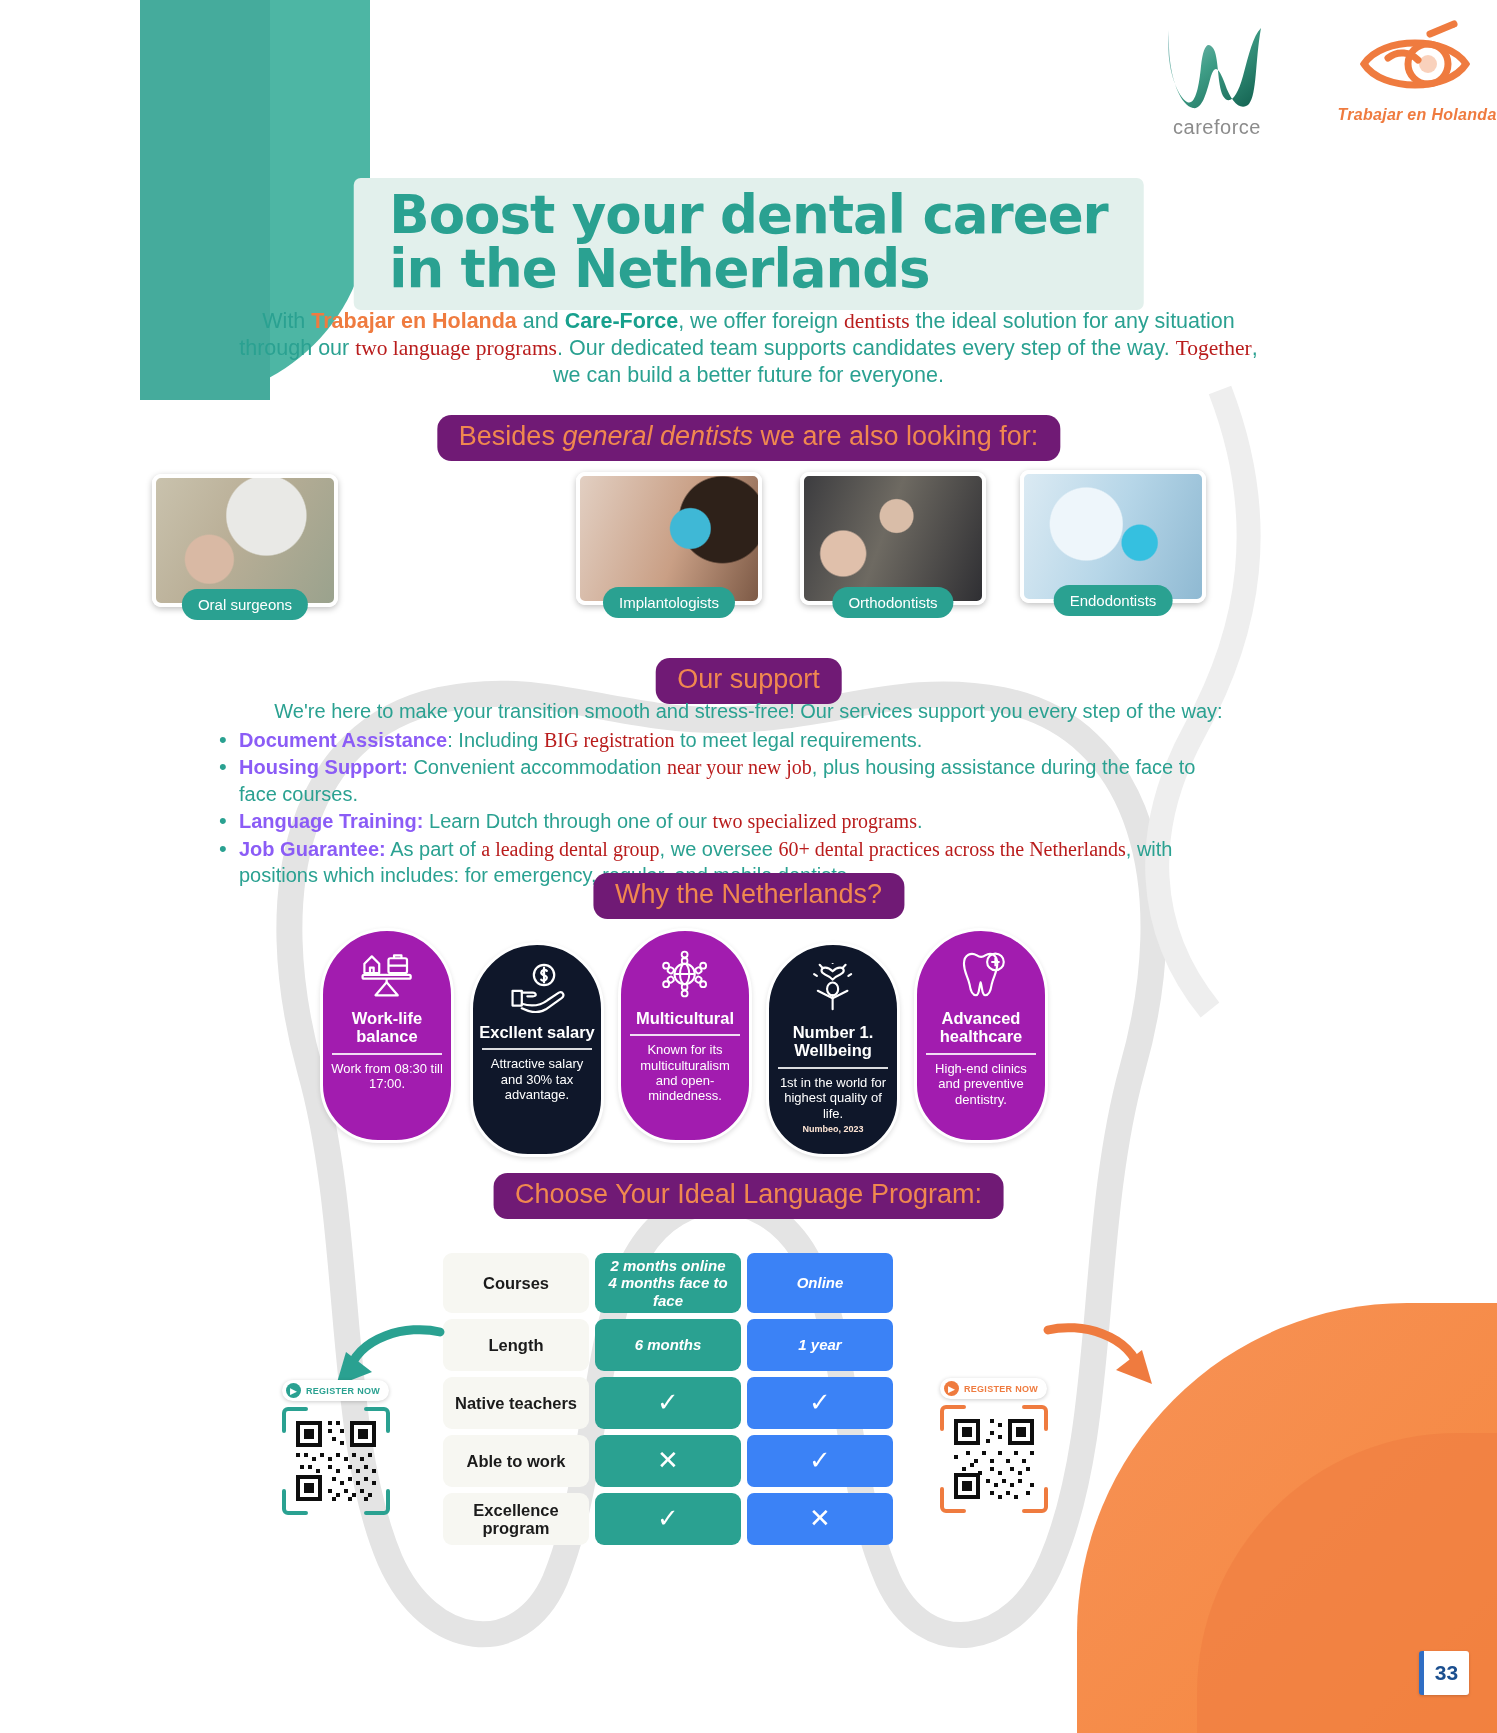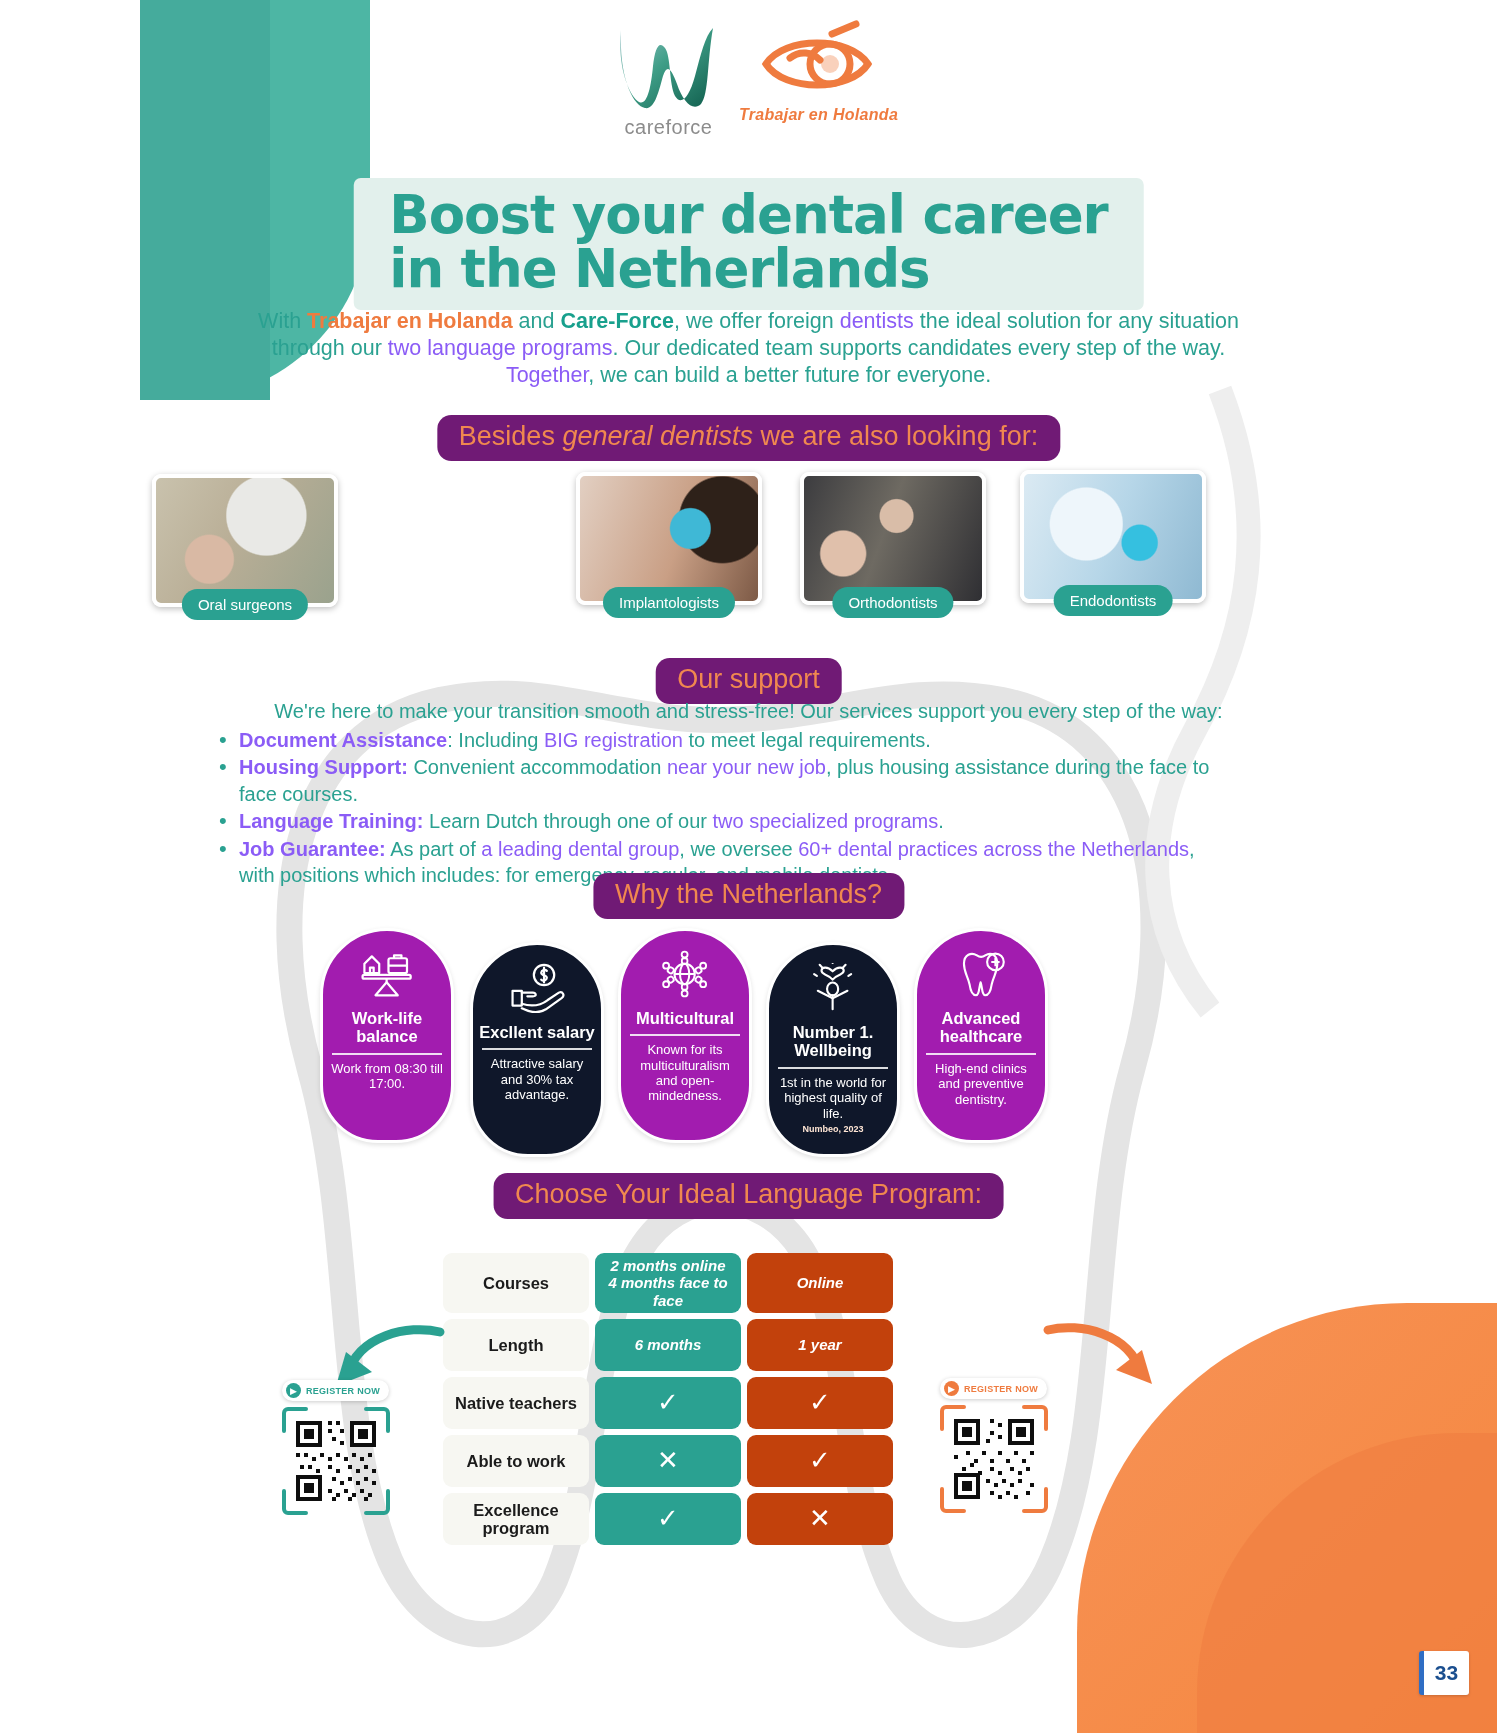--- a/index.html
+++ b/index.html
@@ -30,21 +30,21 @@
     background:linear-gradient(135deg,#f79256 0%, #f5873f 100%);
     border-radius:330px 0 0 0;
   }
   .bg-orange-corner2{
     position:absolute; right:0px; bottom:0px; width:300px; height:300px;
     background:#ef7b3f; border-radius:260px 0 0 0; opacity:.55;
   }
 
   
   .logos{ position:absolute; top:18px; left:0; width:100%; display:flex;
-          justify-content:center; align-items:flex-start; z-index:5;}
+          justify-content:flex-end; align-items:flex-start; gap:50px; z-index:5;}
   .logo-careforce{ width:140px; text-align:center; }
   .logo-careforce .mark{ height:92px; }
   .logo-careforce .word{ font-size:20px; color:#8c8c8c; letter-spacing:.5px; margin-top:2px;}
   .logo-teh{ width:160px; text-align:center; }
   .logo-teh .mark{ height:88px; }
   .logo-teh .word{ font-size:16px; color:#ef7b3f; font-weight:bold; font-style:italic;
                    letter-spacing:.3px; margin-top:-4px; }
 
   
   .headline{
@@ -58,21 +58,21 @@
     letter-spacing:-1px; white-space:nowrap;
   }
   .headline h1 .l2{ display:block; }
 
   
   .intro{
     position:absolute; top:308px; left:50%; transform:translateX(-50%);
     width:1020px; text-align:center; color:#2aa191;
     font-size:21.5px; line-height:1.25; z-index:6;
   }
-  .o{ color:#8b5cf6; }
+  .o{ color:#b91c1c;font-family:Liberation Serif, serif; }
   .ob{ color:#ef7b3f; font-weight:bold; }
   .tb{ color:#18a08d; font-weight:bold; }
 
   
   .sect-pill{
     position:absolute; left:50%; transform:translateX(-50%);
     background:#701a75; color:#f0884f; border-radius:14px;
     padding:6px 22px 9px 22px; font-size:27px; white-space:nowrap; z-index:6;
   }
   .sect-pill.it em{ font-style:italic; }
@@ -164,21 +164,21 @@
     display:flex; align-items:center; justify-content:center;
     font-weight:bold; font-size:16.5px; color:#1b1b1b; text-align:center;
     line-height:1.1; min-height:52px; padding:4px;
   }
   .tcell{
     width:148px; border-radius:9px; display:flex; align-items:center;
     justify-content:center; color:#fff; font-size:15px; font-weight:bold;
     font-style:italic; text-align:center; line-height:1.15; min-height:52px; padding:4px;
   }
   .tcell.teal{ background:#2aa191; }
-  .tcell.orange{ background:#c2410c; }
+  .tcell.orange{ background:#3b82f6;border-radius:7px; }
   .mark-ok{ font-size:26px; font-style:normal; font-weight:normal;}
   .mark-no{ font-size:26px; font-style:normal; font-weight:normal;}
 
   
   .qr{ position:absolute; z-index:7; width:115px; }
   .qr .btn{
     display:flex; align-items:center; gap:5px;
     background:#fff; border-radius:14px; padding:3px 9px 3px 4px;
     box-shadow:0 1px 4px rgba(0,0,0,.2); width:fit-content; margin:0 auto 4px auto;
   }

